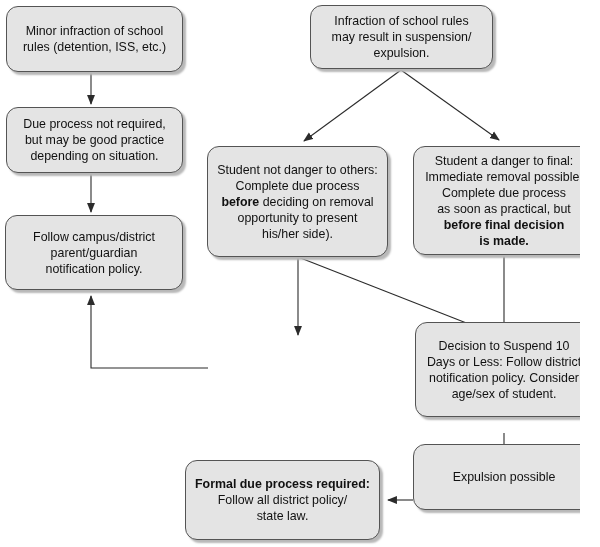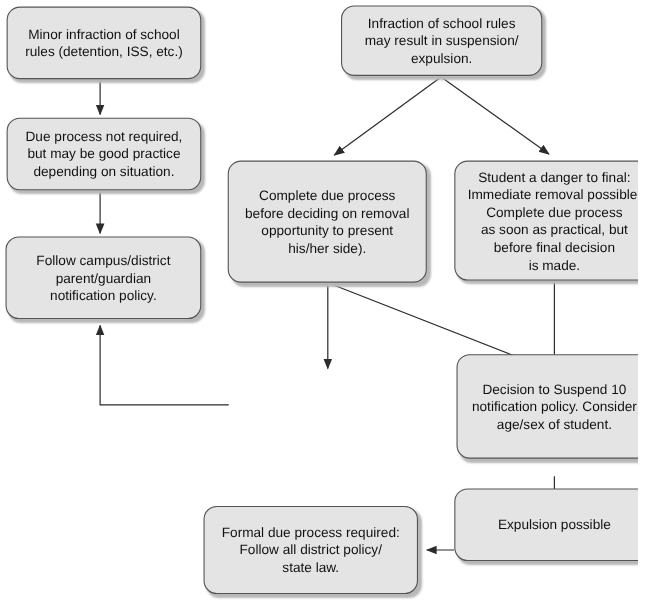--- a/index.html
+++ b/index.html
@@ -45,21 +45,21 @@
     display:flex;
     flex-direction:column;
     justify-content:center;
     align-items:center;
     text-align:center;
     font-size:12.4px;
     line-height:16px;
     padding:2px 3px;
   }
   .ln{white-space:nowrap;}
-  .b{font-weight:normal;}
+  .b{font-weight:bold;}
 </style>
 </head>
 <body>
 
 <div class="stage">
 
   <svg class="edges" viewBox="0 0 600 547" xmlns="http://www.w3.org/2000/svg">
     <defs>
       <marker id="arrow" viewBox="0 0 10 8" refX="9" refY="4" markerWidth="9" markerHeight="8" orient="auto-start-reverse">
         <path d="M0,0 L10,4 L0,8 z"></path>
@@ -94,38 +94,40 @@
     <div class="ln">depending on situation.</div>
   </div>
 
   <div class="node" style="left:310px;top:5px;width:183px;height:64px">
     <div class="ln">Infraction of school rules</div>
     <div class="ln">may result in suspension/</div>
     <div class="ln">expulsion.</div>
   </div>
 
   <div class="node" style="left:207px;top:146px;width:181px;height:111px">
+    <div class="ln">Student not danger to others:</div>
     <div class="ln">Complete due process</div>
     <div class="ln"><span class="b">before</span><span> deciding on removal</span></div>
     <div class="ln">opportunity to present</div>
     <div class="ln">his/her side).</div>
   </div>
 
   <div class="node" style="left:413px;top:146px;width:182px;height:109px">
     <div class="ln">Student a danger to final:</div>
     <div class="ln">Immediate removal possible.</div>
     <div class="ln">Complete due process</div>
     <div class="ln">as soon as practical, but</div>
     <div class="ln b">before final decision</div>
     <div class="ln b">is made.</div>
   </div>
 
 
   <div class="node" style="left:415px;top:322px;width:178px;height:95px">
     <div class="ln">Decision to Suspend 10</div>
+    <div class="ln">Days or Less: Follow district</div>
     <div class="ln">notification policy. Consider</div>
     <div class="ln">age/sex of student.</div>
   </div>
 
   <div class="node" style="left:185px;top:460px;width:195px;height:80px">
     <div class="ln b">Formal due process required:</div>
     <div class="ln">Follow all district policy/</div>
     <div class="ln">state law.</div>
   </div>
 

